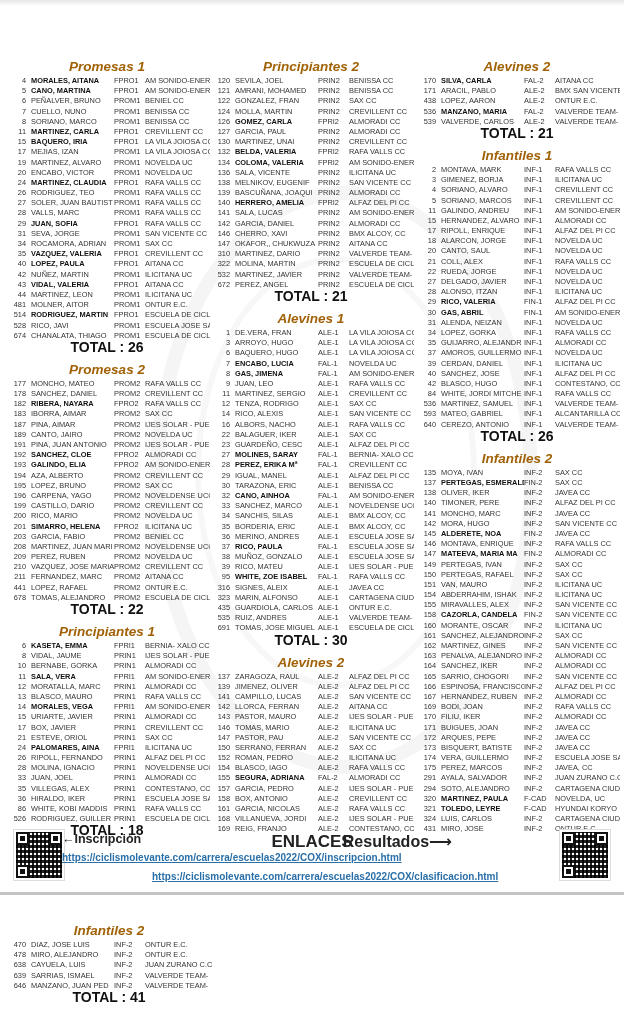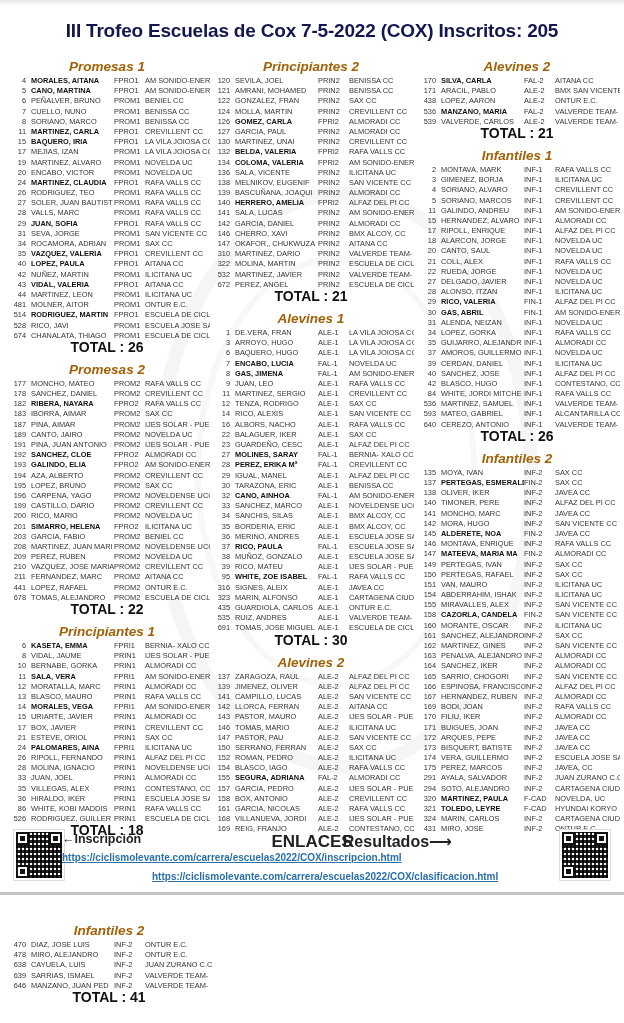--- a/index.html
+++ b/index.html
@@ -46,21 +46,20 @@
 </style>
 </head>
 <body>
 
 <div class="topbar"></div>
 
 <div class="page1">
   <div class="watermark"></div>
   <div class="watermark2"></div>
 
-  <div class="title">III Trofeo Escuelas de Cox 7-5-2022 (COX) Inscritos: 205</div>
 
   <div class="col c1">
       <div class="cat">
         <div class="cat-title">Promesas 1</div>
         <div class="row bold">
           <span class="num">4</span>
           <span class="name">MORALES, AITANA</span>
           <span class="code">FPRO1</span>
           <span class="club">AM SONIDO-ENER</span>
         </div>
@@ -1277,21 +1276,21 @@
           <span class="club">NOVELDA, UC</span>
         </div>
         <div class="row bold">
           <span class="num">321</span>
           <span class="name">TOLEDO, LEYRE</span>
           <span class="code">F-CAD</span>
           <span class="club">HYUNDAI KORYO</span>
         </div>
         <div class="row">
           <span class="num">324</span>
-          <span class="name">MARIN, CARLOS</span>
+          <span class="name">LUIS, CARLOS</span>
           <span class="code">INF-2</span>
           <span class="club">CARTAGENA CIUD</span>
         </div>
         <div class="row">
           <span class="num">431</span>
           <span class="name">MIRO, JOSE</span>
           <span class="code">INF-2</span>
           <span class="club">ONTUR E.C.</span>
         </div>
         <div style="height: 4px;"></div>

